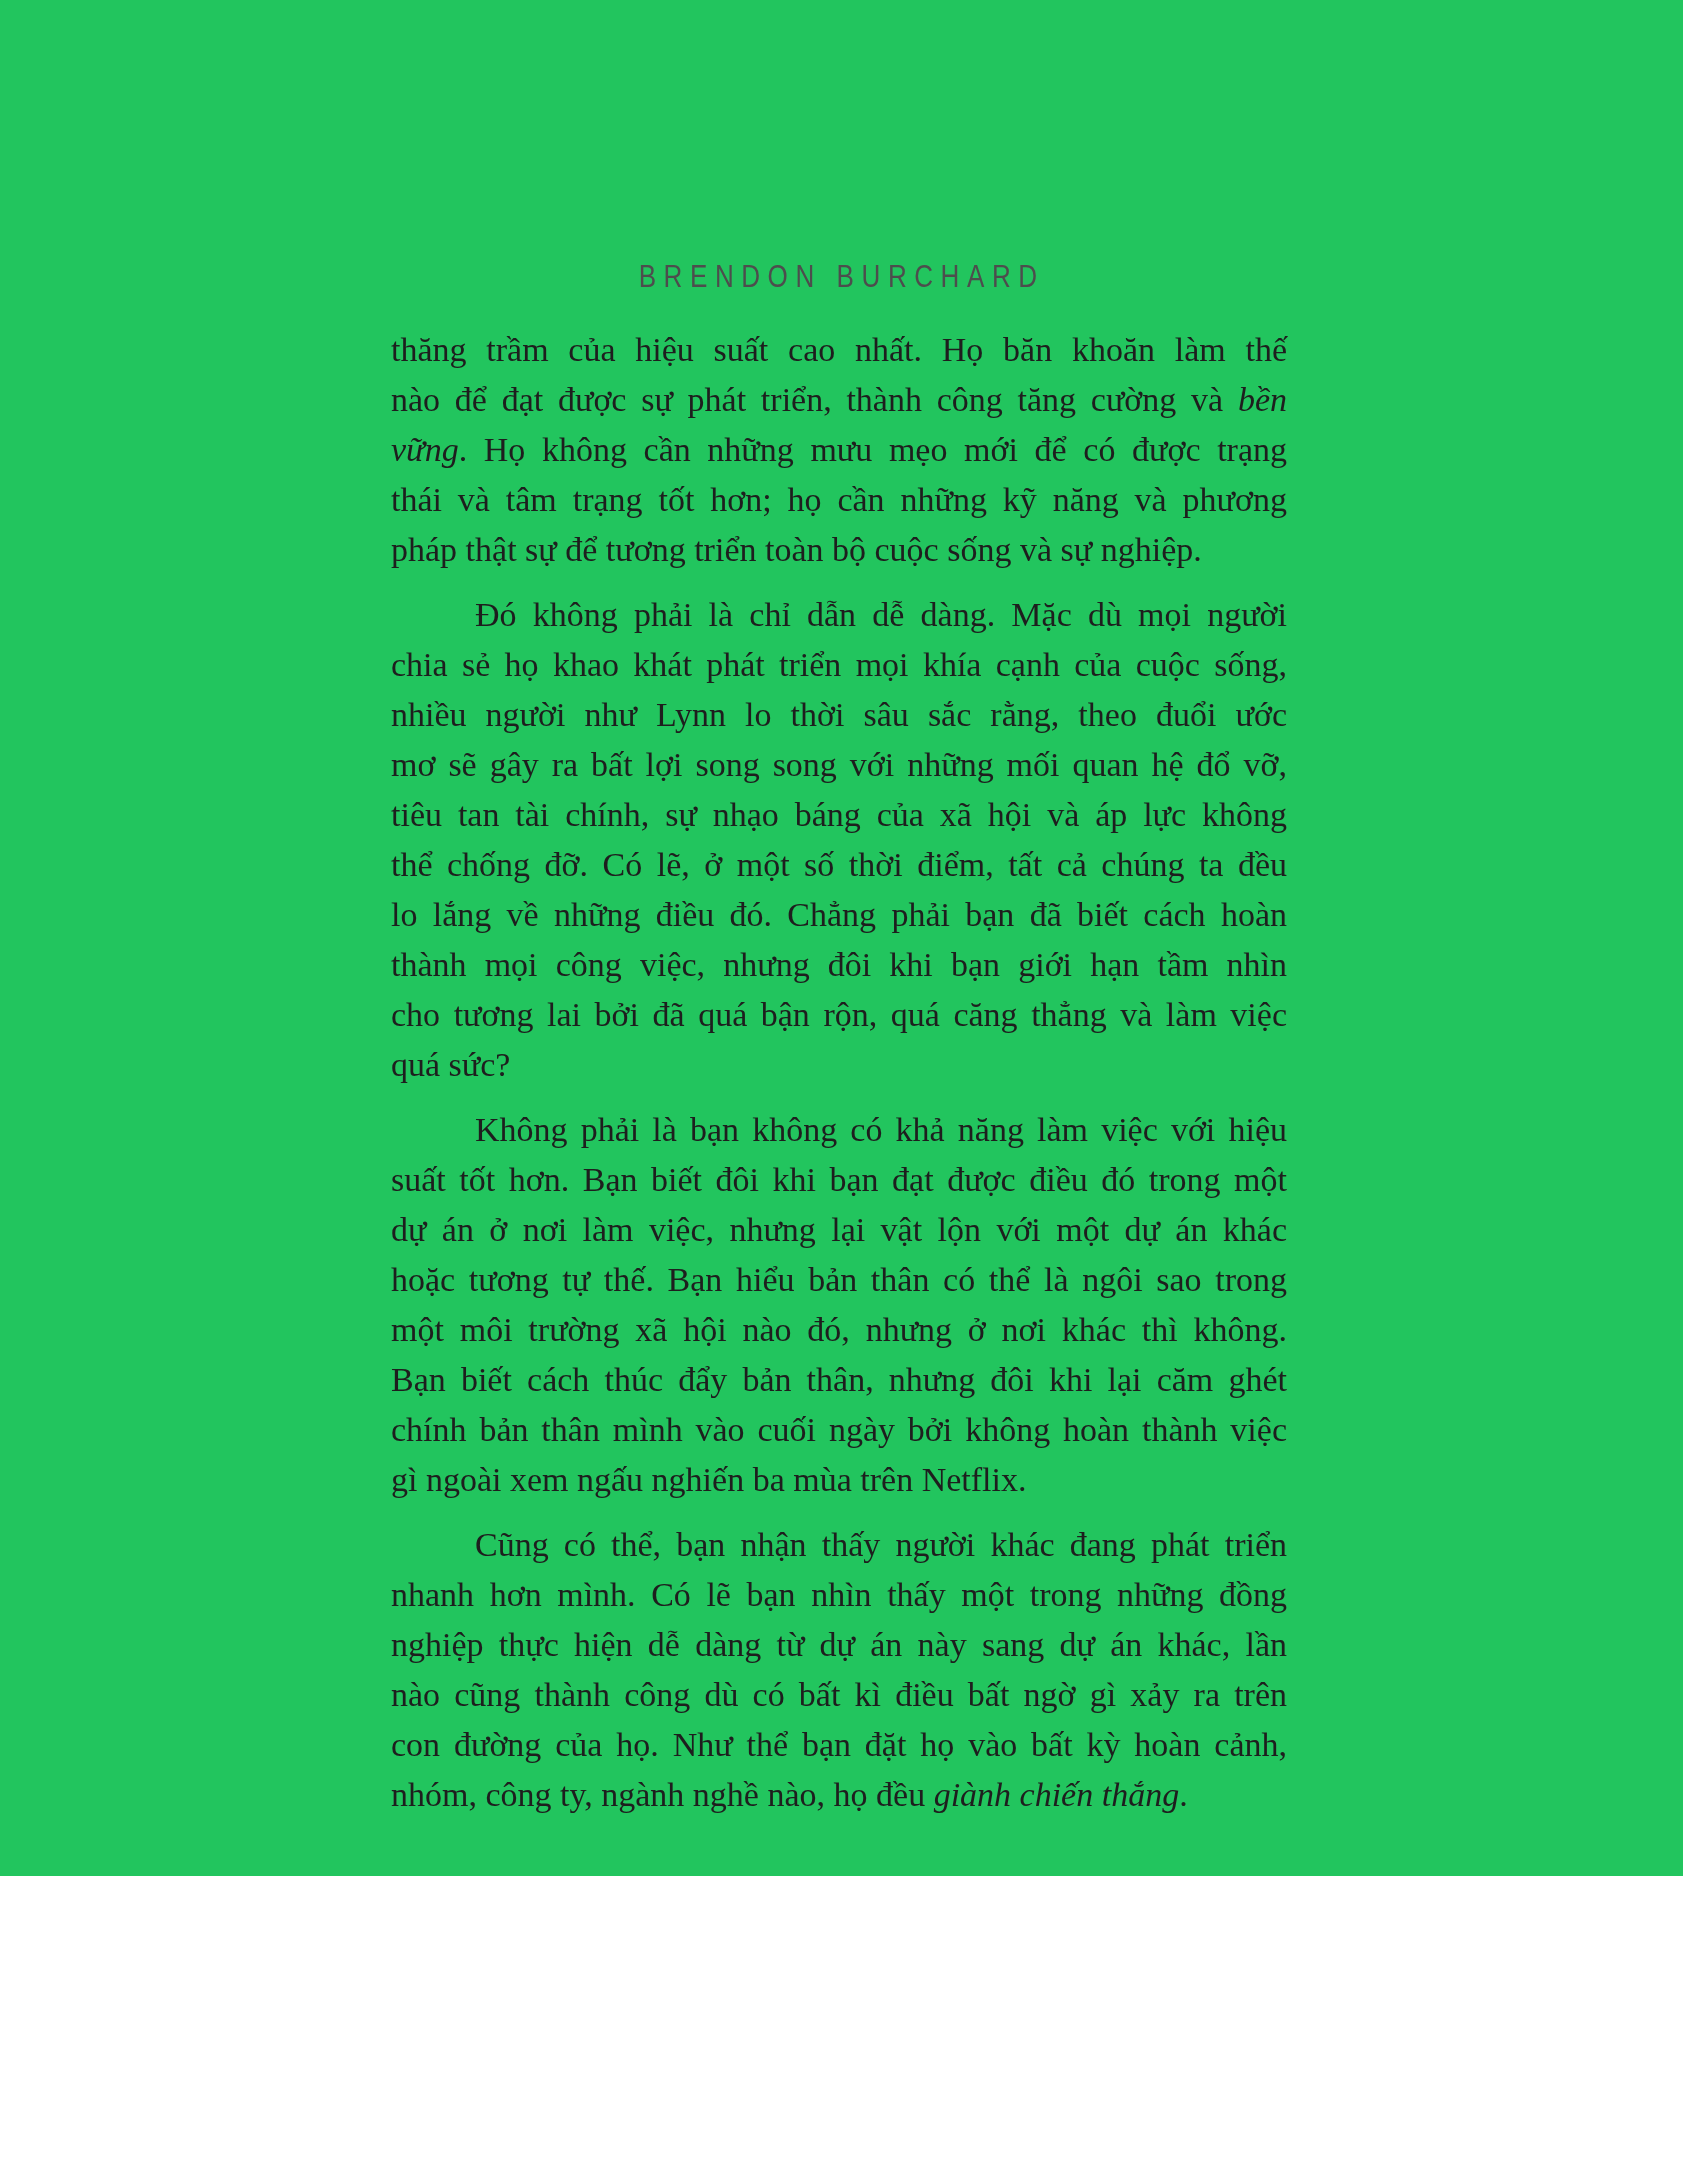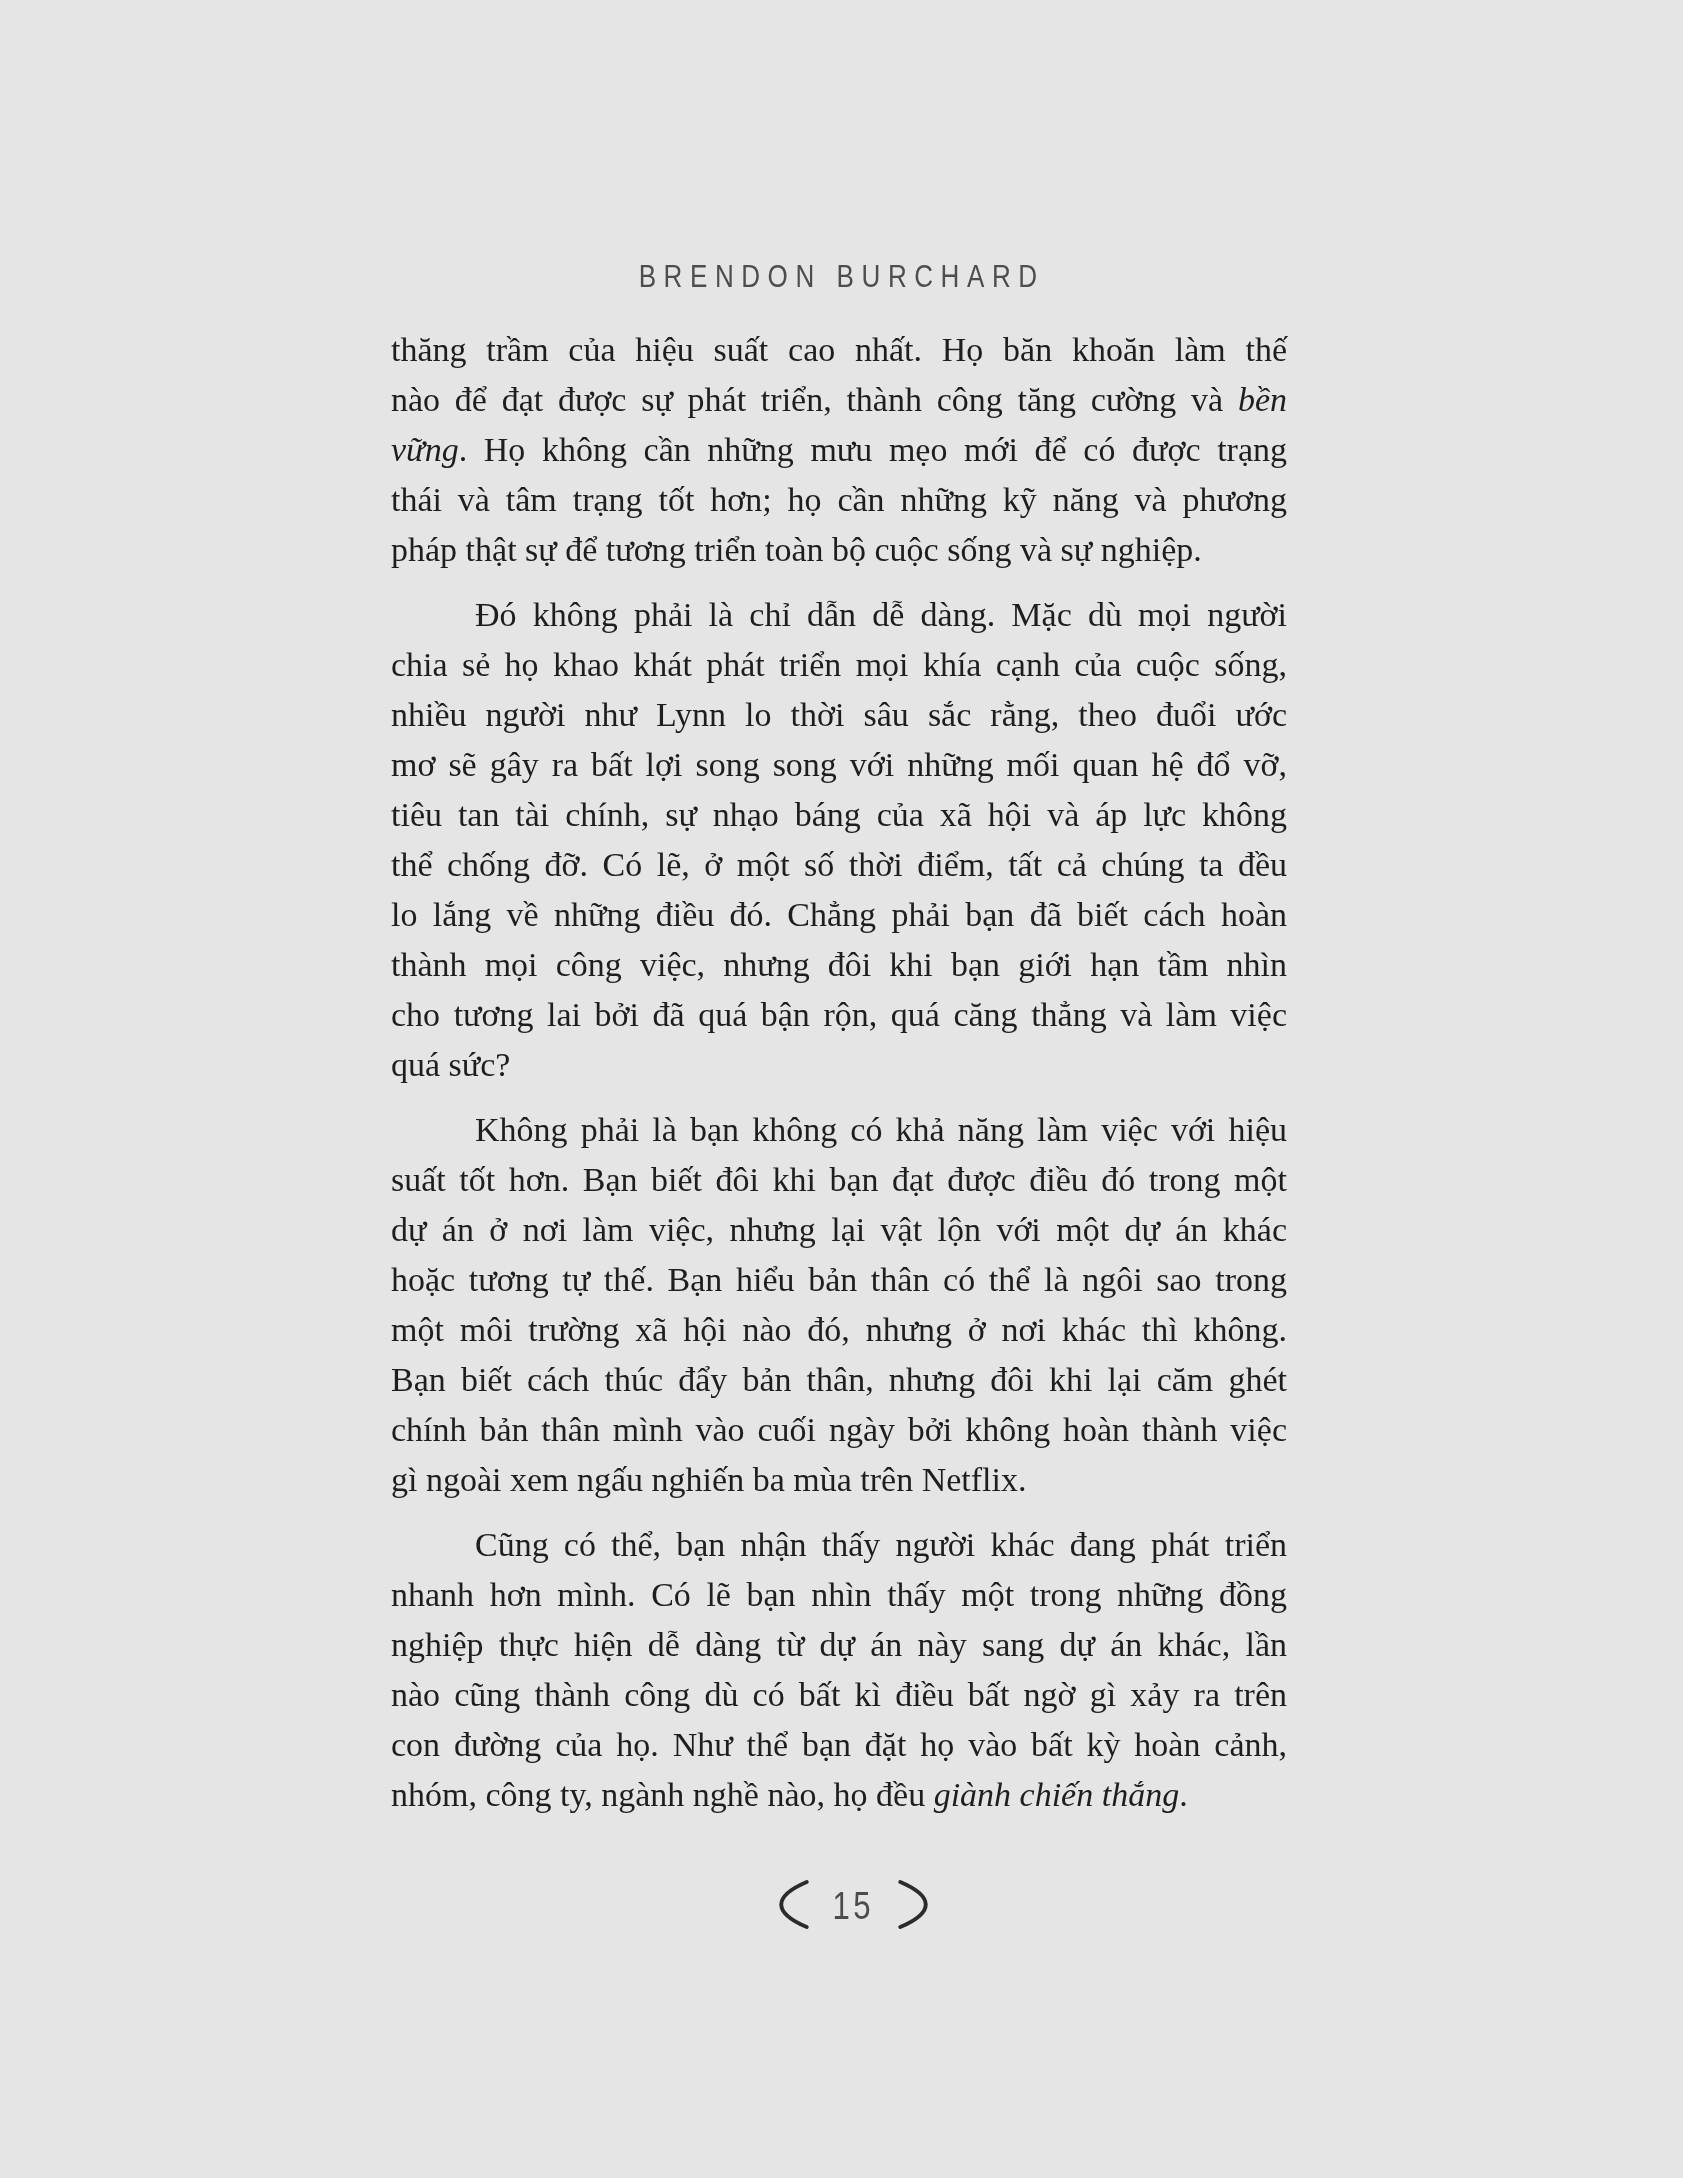--- a/index.html
+++ b/index.html
@@ -1,19 +1,19 @@
 <!DOCTYPE html>
 <html lang="vi"><head>
 <meta charset="utf-8">
 <style>
   html,body{margin:0;padding:0;background:#ffffff;}
   .page{
     position:relative;
-    width:1683px;height:2178px;
-    background:#e5e5e5;
+    width:1683px;height:1876px;
+    background:#22c55e;
     overflow:hidden;
     font-family:"Liberation Serif", serif;
   }
   
   .running-header{
     position:absolute;
     top:259px;left:0;width:1683px;
     text-align:center;
   }
   .running-header .hdr-inner{

